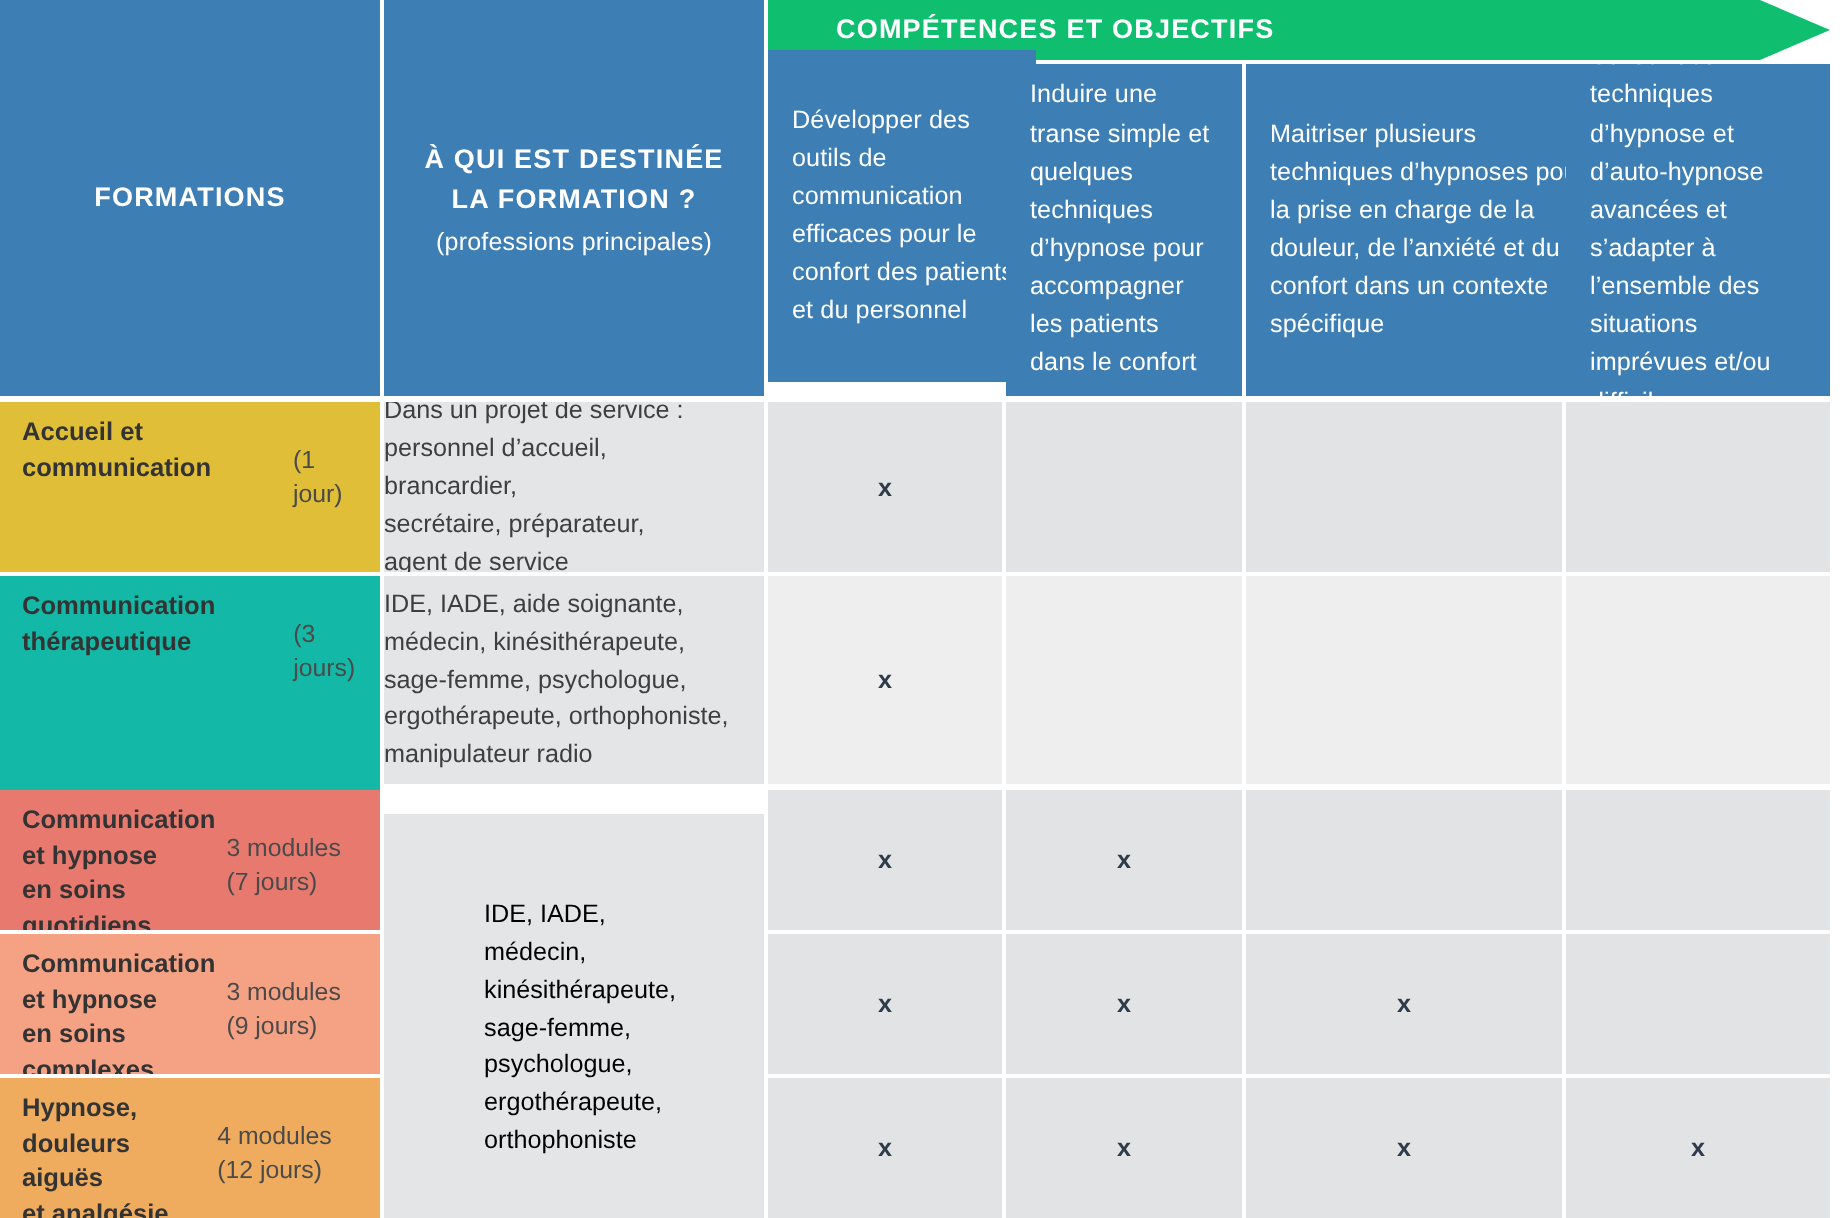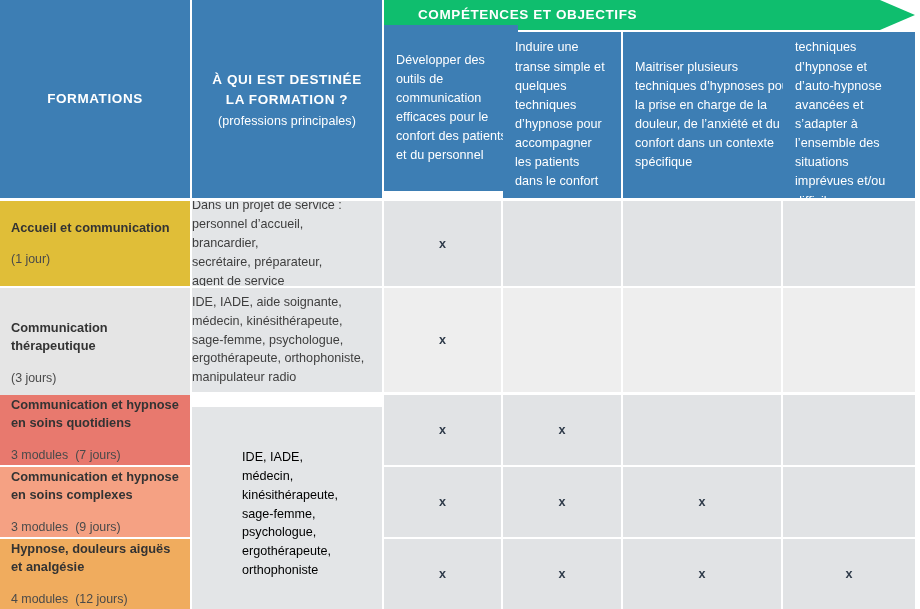--- a/index.html
+++ b/index.html
@@ -99,21 +99,21 @@
   .hdr-col-text {
     font-size: 12.6px;
     line-height: 1.52;
     font-weight: normal;
     letter-spacing: 0.05px;
   }
 
   
   .form-cell {
     display: flex;
-    flex-direction: column;
+    flex-direction: row;
     justify-content: center;
     padding: 6px 10px 6px 11px;
     color: #3A3A3A;
   }
   .form-name {
     font-size: 12.8px;
     font-weight: bold;
     line-height: 1.38;
     color: #333333;
   }
@@ -216,21 +216,21 @@
     <div class="aud-text">Dans un projet de service :
 personnel d’accueil, brancardier,
 secrétaire, préparateur,
 agent de service</div>
   </div>
   <div class="cell val-cell val-dark" style="left:384px; top:201px; width:117px; height:85px;">x</div>
   <div class="cell val-cell val-dark" style="left:503px; top:201px; width:118px; height:85px;"></div>
   <div class="cell val-cell val-dark" style="left:623px; top:201px; width:158px; height:85px;"></div>
   <div class="cell val-cell val-dark" style="left:783px; top:201px; width:132px; height:85px;"></div>
 
-  <div class="cell form-cell" style="left:0px; top:288px; width:190px; height:130px; background:#e5e5e5;">
+  <div class="cell form-cell" style="left:0px; top:288px; width:190px; height:130px; background:#14b8a6;">
     <div class="form-name">Communication thérapeutique</div>
     <div class="form-meta">(3 jours)</div>
   </div>
   <div class="cell aud-cell" style="left:192px; top:288px; width:190px; height:104px;">
     <div class="aud-text">IDE, IADE, aide soignante,
 médecin, kinésithérapeute,
 sage-femme, psychologue,
 ergothérapeute, orthophoniste,
 manipulateur radio</div>
   </div>

